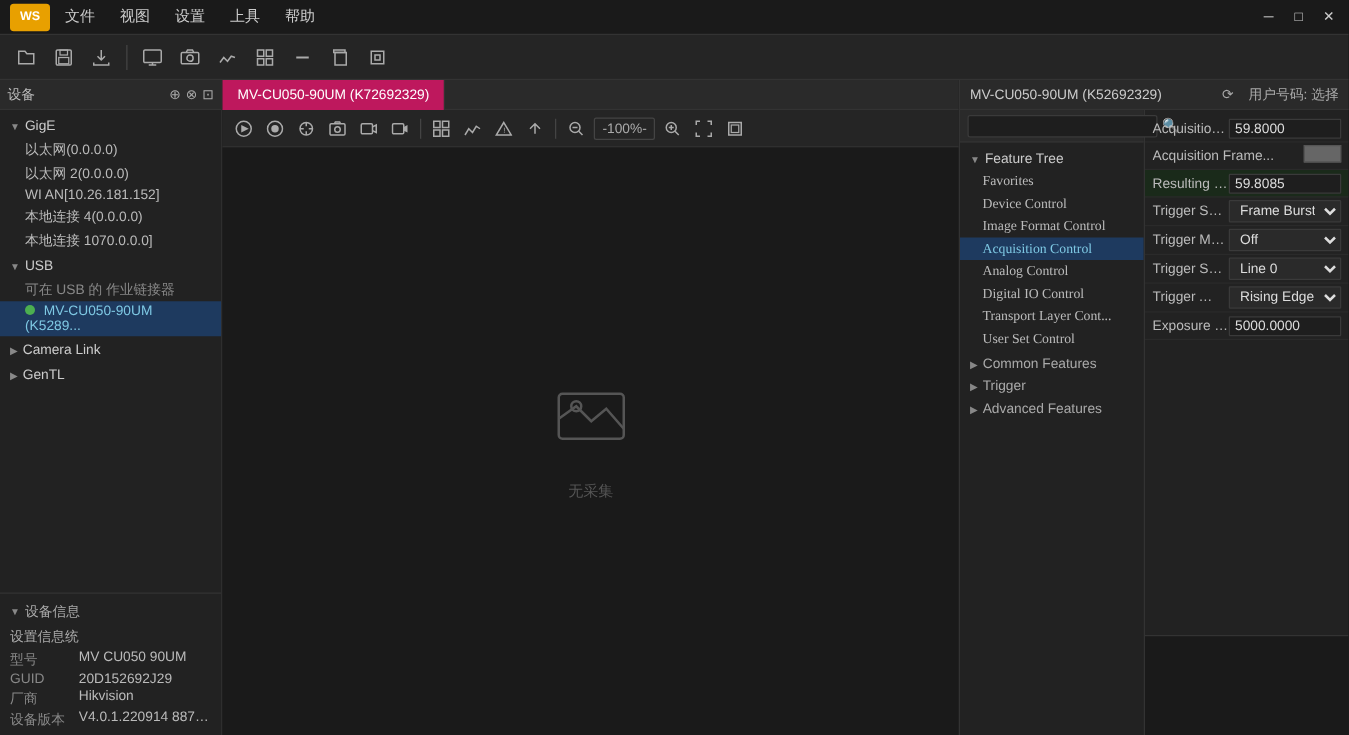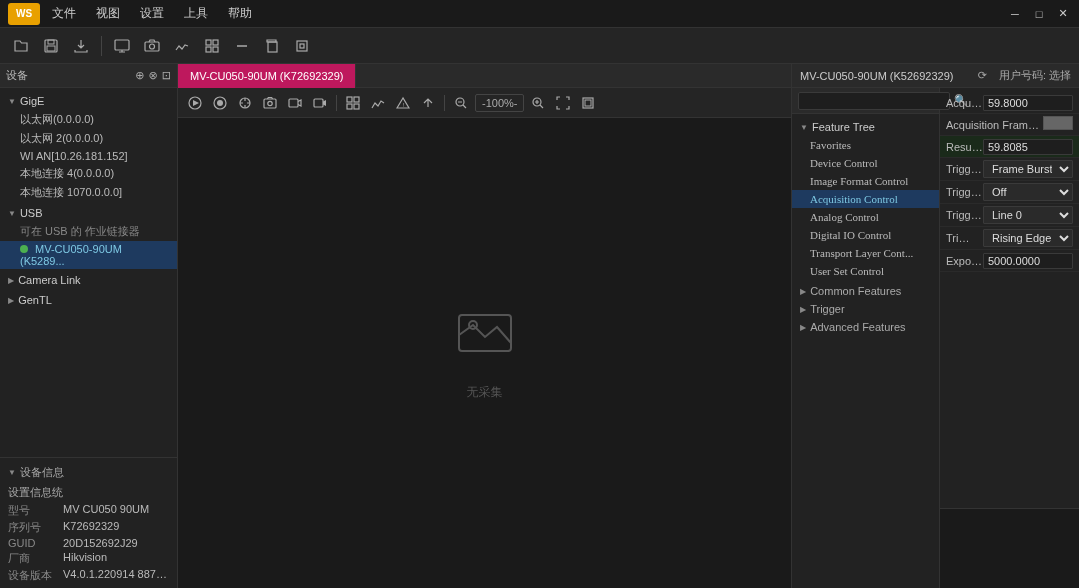--- a/index.html
+++ b/index.html
@@ -49,21 +49,21 @@
     #image-toolbar { height: 30px; background: #252525; border-bottom: 1px solid #333; display: flex; align-items: center; padding: 0 6px; gap: 3px; }
     .img-btn { width: 22px; height: 22px; display: flex; align-items: center; justify-content: center; cursor: pointer; border-radius: 2px; color: #aaa; font-size: 12px; }
     .img-sep { width: 1px; height: 16px; background: #444; margin: 0 2px; }
     .zoom-display { font-size: 11px; color: #aaa; padding: 0 6px; border: 1px solid #444; border-radius: 2px; height: 18px; display: flex; align-items: center; }
     #image-area { flex: 1; display: flex; align-items: center; justify-content: center; background: #1a1a1a; }
     #image-placeholder { display: flex; flex-direction: column; align-items: center; justify-content: center; color: #555; }
     #image-placeholder .img-icon { font-size: 48px; margin-bottom: 8px; }
     #image-placeholder .img-text { font-size: 12px; color: #555; }
 
     
-    #right-panel { width: 288px; background: #222; border-left: 1px solid #333; display: flex; flex-direction: column; }
+    #right-panel { width: 312px; background: #222; border-left: 1px solid #333; display: flex; flex-direction: column; }
     #right-body { display: flex; flex: 1; overflow: hidden; }
     #feature-tree-panel { width: 148px; border-right: 1px solid #333; display: flex; flex-direction: column; }
     #search-box { height: 26px; background: #2a2a2a; border-bottom: 1px solid #333; display: flex; align-items: center; padding: 0 6px; gap: 4px; }
     #search-box input { flex: 1; background: #1e1e1e; border: 1px solid #3a3a3a; border-radius: 2px; color: #ccc; font-size: 11px; padding: 1px 4px; height: 18px; outline: none; }
     #search-box span { color: #aaa; font-size: 11px; cursor: pointer; }
     #feature-list { flex: 1; overflow-y: auto; padding: 4px 0; }
     .feature-group { margin-bottom: 2px; }
     .feature-group-title { padding: 3px 8px; display: flex; align-items: center; gap: 4px; cursor: pointer; font-size: 11px; color: #ccc; }
     .feature-item { padding: 3px 8px 3px 18px; font-size: 11px; color: #bbb; cursor: pointer; font-family: Liberation Serif, serif; }
     .feature-item.active { background: #1e3a5f; color: #7ec8e3; }
@@ -215,24 +215,20 @@
 
     <div id="device-info">
       <div id="device-info-header">
         <span class="triangle">▼</span>
         <span>设备信息</span>
       </div>
       <div class="info-sublabel">设置信息统</div>
       <div class="info-row">
         <span class="info-label">型号</span>
         <span class="info-value">MV CU050 90UM</span>
-      </div>
-      <div class="info-row">
-        <span class="info-label">序列号</span>
-        <span class="info-value">K72692329</span>
       </div>
       <div class="info-row">
         <span class="info-label">GUID</span>
         <span class="info-value">20D152692J29</span>
       </div>
       <div class="info-row">
         <span class="info-label">厂商</span>
         <span class="info-value">Hikvision</span>
       </div>
       <div class="info-row">

